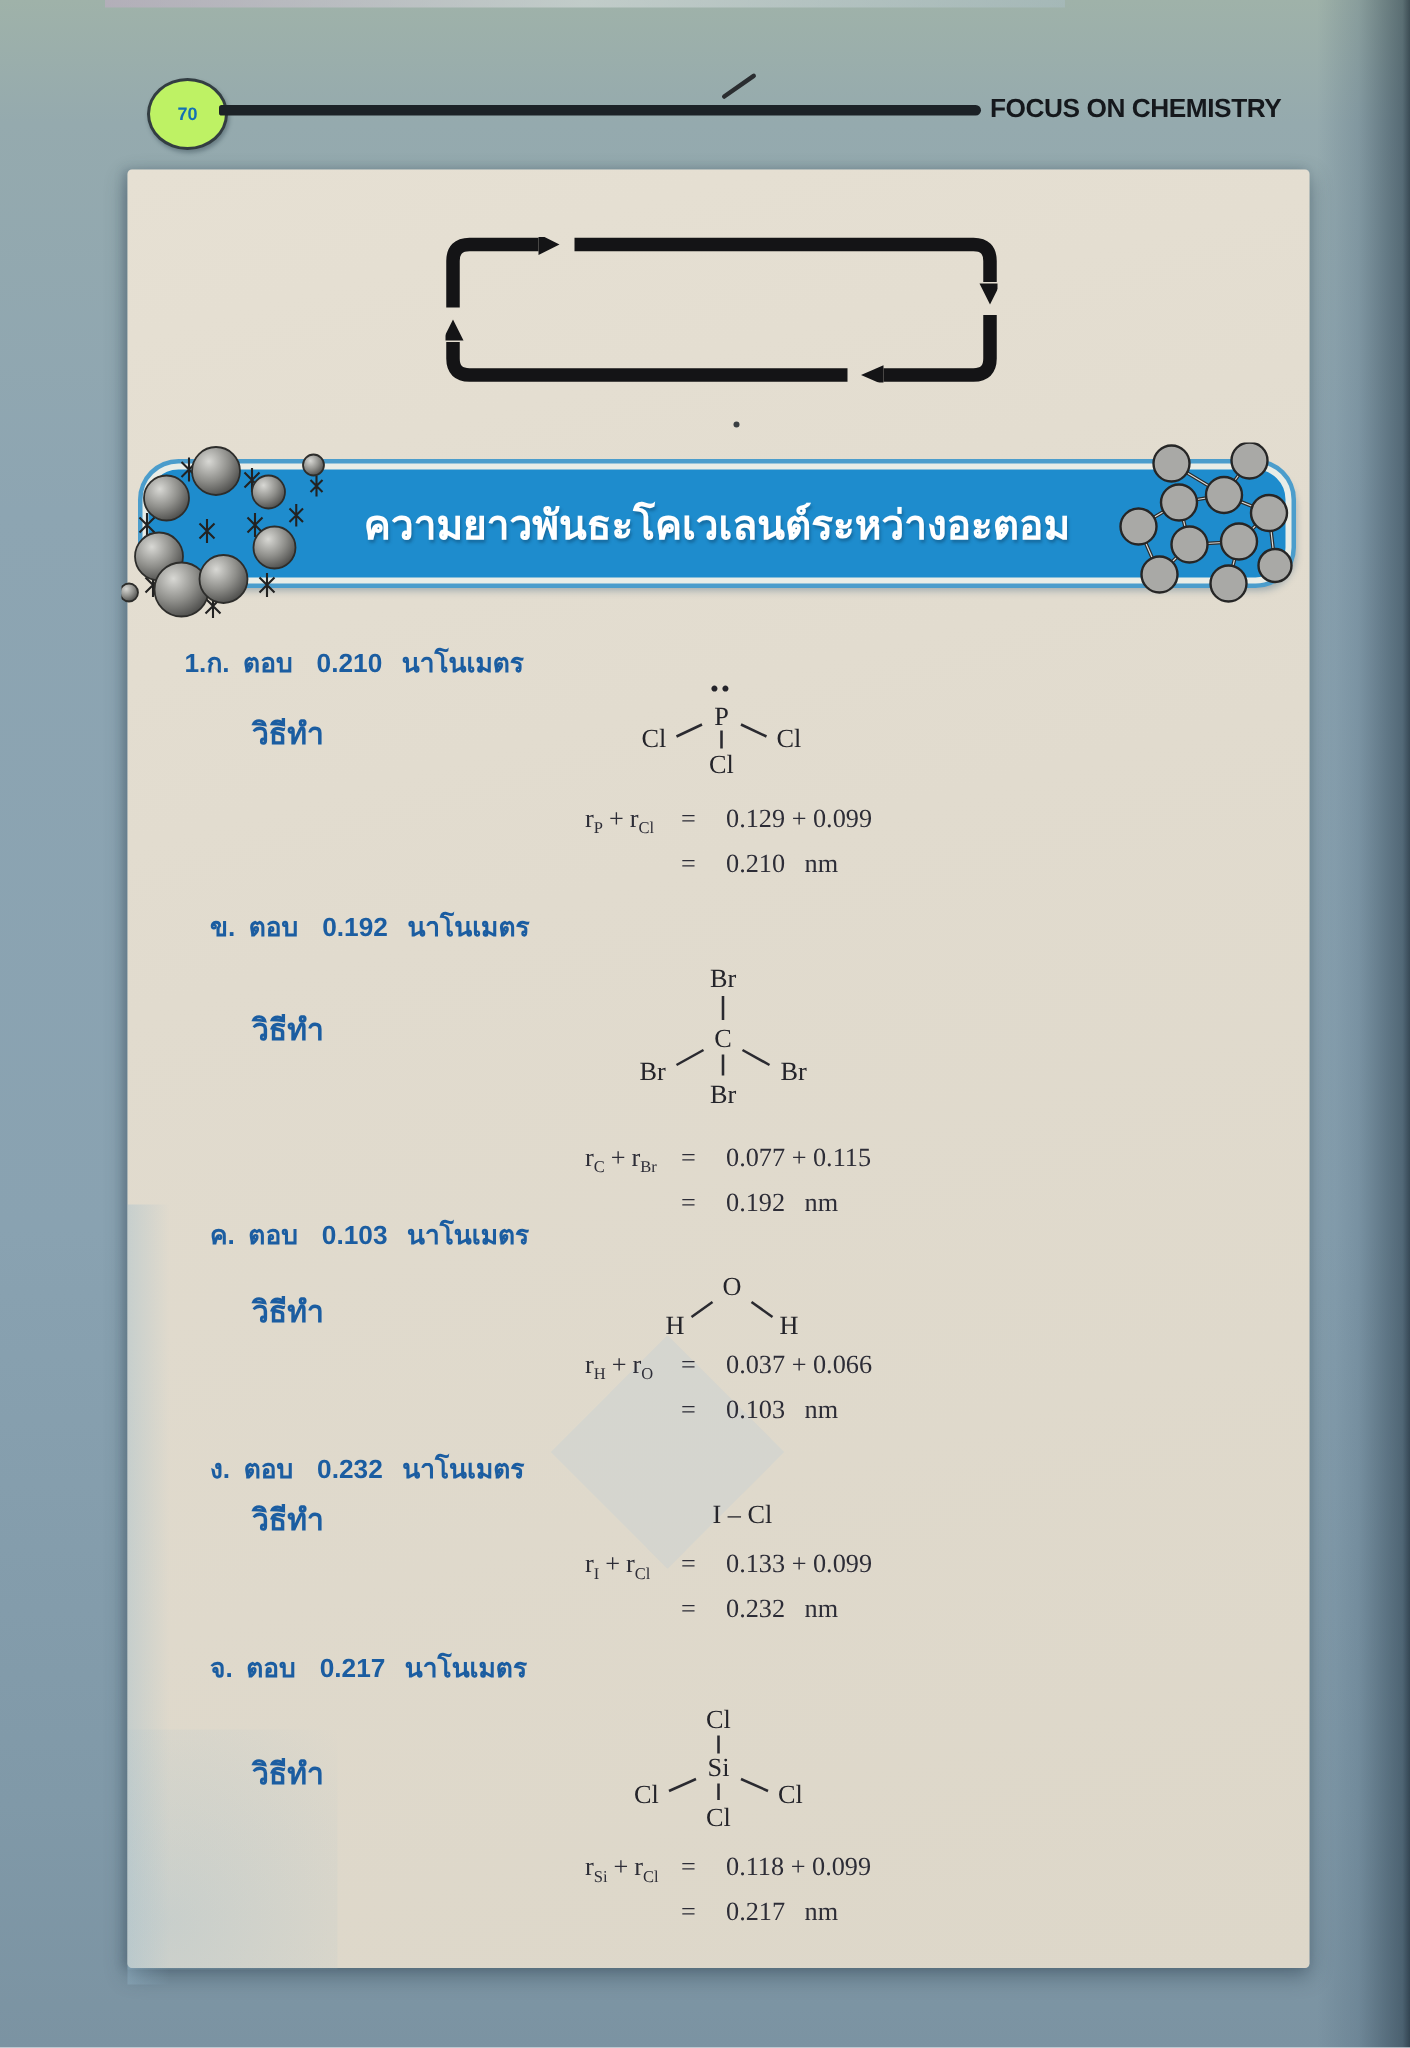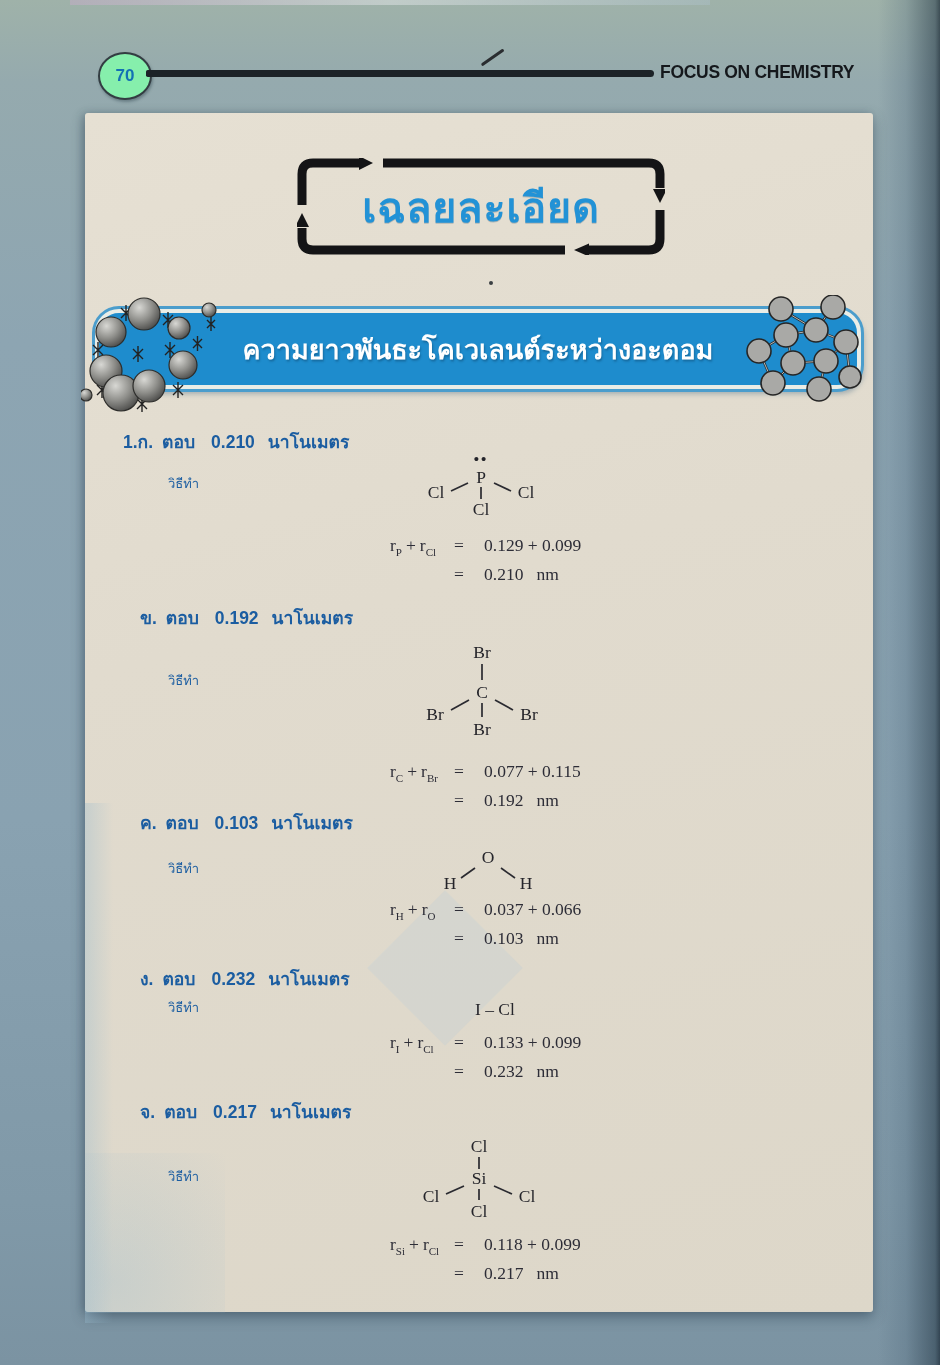--- a/index.html
+++ b/index.html
@@ -6,22 +6,22 @@
   body{width:940px;height:1365px;position:relative;overflow:hidden;
        font-family:"Liberation Sans","DejaVu Sans",sans-serif;
        background:linear-gradient(180deg,#9fb2a9 0%,#95aaae 6%,#8da5b2 25%,#89a2b1 60%,#8099a8 88%,#7b93a2 100%);}
   .abs{position:absolute;}
   
   .edge-right{right:0;top:0;width:62px;height:1365px;
       background:linear-gradient(90deg,rgba(70,95,115,0) 0%,rgba(70,95,115,0.25) 45%,rgba(35,55,70,0.55) 92%,rgba(20,35,48,0.7) 100%);}
   .edge-top-noise{left:70px;top:0;width:640px;height:5px;background:linear-gradient(90deg,rgba(210,170,210,0.55),rgba(240,240,245,0.6),rgba(180,200,220,0.4));opacity:.7;}
   
   .page-badge{left:98px;top:52px;width:50px;height:44px;border-radius:50%;
-      background:#86efac;border:2px solid #333d42;display:flex;align-items:center;justify-content:center;
-      color:#1371b4;font-weight:bold;font-size:17px;box-shadow:1px 2px 3px rgba(40,60,70,0.4);}
+      background:#bef264;border:2px solid #333d42;display:flex;align-items:center;justify-content:center;
+      color:#1371b4;font-weight:bold;font-size:12px;box-shadow:1px 2px 3px rgba(40,60,70,0.4);}
   .header-rule{left:146px;top:70px;width:508px;height:7px;background:#1c2227;border-radius:4px 8px 8px 4px;}
   .book-title{left:660px;top:62px;width:210px;color:#15181c;font-weight:bold;font-size:17.5px;letter-spacing:-0.3px;white-space:nowrap;}
   .pen-mark{left:479px;top:56px;width:27px;height:2.5px;background:#2a2d30;transform:rotate(-35deg);border-radius:2px;}
   
   .page{left:85px;top:113px;width:788px;height:1199px;border-radius:3px;
       background:linear-gradient(165deg,#e6e0d3 0%,#e1dbce 40%,#ddd7c9 100%);
       box-shadow:0 5px 14px rgba(40,60,75,0.45),-3px 0 6px rgba(60,80,95,0.25);}
   .page-shade-left{left:0;top:690px;width:28px;height:520px;background:linear-gradient(90deg,rgba(150,185,205,0.35),rgba(150,185,205,0));}
   .page-shade-bl{left:0;top:1040px;width:140px;height:160px;background:radial-gradient(ellipse at 20% 80%,rgba(150,185,205,0.30),rgba(150,185,205,0));}
   .watermark{left:305px;top:800px;width:110px;height:110px;background:rgba(185,203,214,0.28);transform:rotate(45deg);}
@@ -33,21 +33,21 @@
   
   .banner{left:10px;top:196px;width:758px;height:72px;background:#1e8ccd;border-radius:24px;
       border:4px solid #e9ede7;box-shadow:0 0 0 3px #4b9dcc,3px 5px 5px rgba(50,90,120,0.35);
       display:flex;align-items:center;justify-content:center;}
   .banner-text{color:#ffffff;font-weight:bold;font-size:27px;text-shadow:1px 2px 2px rgba(10,50,80,0.35);}
   
   .answer-row{display:flex;align-items:baseline;color:#1b5da1;font-weight:bold;font-size:17.5px;white-space:nowrap;}
   .answer-row .gap-s{margin-left:9px;}
   .answer-row .gap-m{margin-left:16px;}
   .answer-row .gap-u{margin-left:13px;}
-  .method{color:#1b5da1;font-weight:normal;font-size:13px;text-align:center;}
+  .method{color:#1b5da1;font-weight:bold;font-size:20px;text-align:center;}
   .eq{display:grid;grid-template-columns:64px 30px auto;row-gap:6px;
       font-family:"Liberation Serif","DejaVu Serif",serif;font-size:17.5px;color:#2d2d37;align-items:baseline;}
   .eq sub{font-size:11px;}
   .eq .plus{margin:0 4px;}
   .eq .unit{margin-left:13px;}
   .formula-text{font-family:"Liberation Serif","DejaVu Serif",serif;font-size:17.5px;color:#26262c;}
   svg text{font-family:"Liberation Serif","DejaVu Serif",serif;font-size:17.5px;fill:#24242a;}
   svg .dots{font-size:15px;font-weight:bold;letter-spacing:2px;}
   svg .bond{stroke:#2a2a30;stroke-width:1.7;}
 </style>
@@ -73,21 +73,20 @@
   <svg class="abs title-frame" viewBox="0 0 368 97">
     <path class="seg" d="M 86,5 H 352 Q 363,5 363,16 V 30" fill="none" stroke="#141416" stroke-width="9"></path>
     <polygon points="356,31 370,31 363,45" fill="#141416"></polygon>
     <path class="seg" d="M 363,52 V 81 Q 363,92 352,92 H 292" fill="none" stroke="#141416" stroke-width="9"></path>
     <polygon points="292,85.5 292,98.5 277,92" fill="#141416"></polygon>
     <path class="seg" d="M 268,92 H 16 Q 5,92 5,81 V 70" fill="none" stroke="#141416" stroke-width="9"></path>
     <polygon points="-2,69 12,69 5,55" fill="#141416"></polygon>
     <path class="seg" d="M 5,47 V 16 Q 5,5 16,5 H 62" fill="none" stroke="#141416" stroke-width="9"></path>
     <polygon points="62,-2 62,12 76,5" fill="#141416"></polygon>
   </svg>
-  <div class="abs title-text">เฉลยละเอียด</div>
 
   <div class="abs banner">
     <span class="banner-text">ความยาวพันธะโคเวเลนต์ระหว่างอะตอม</span>
   </div>
 
   <svg class="abs" style="left:-4px;top:180px;" width="152" height="126" viewBox="0 0 152 126">
     <defs>
       <radialGradient id="sph" cx="35%" cy="30%" r="75%">
         <stop offset="0%" stop-color="#d8d8d4"></stop>
           <stop offset="55%" stop-color="#8f8f8b"></stop>

